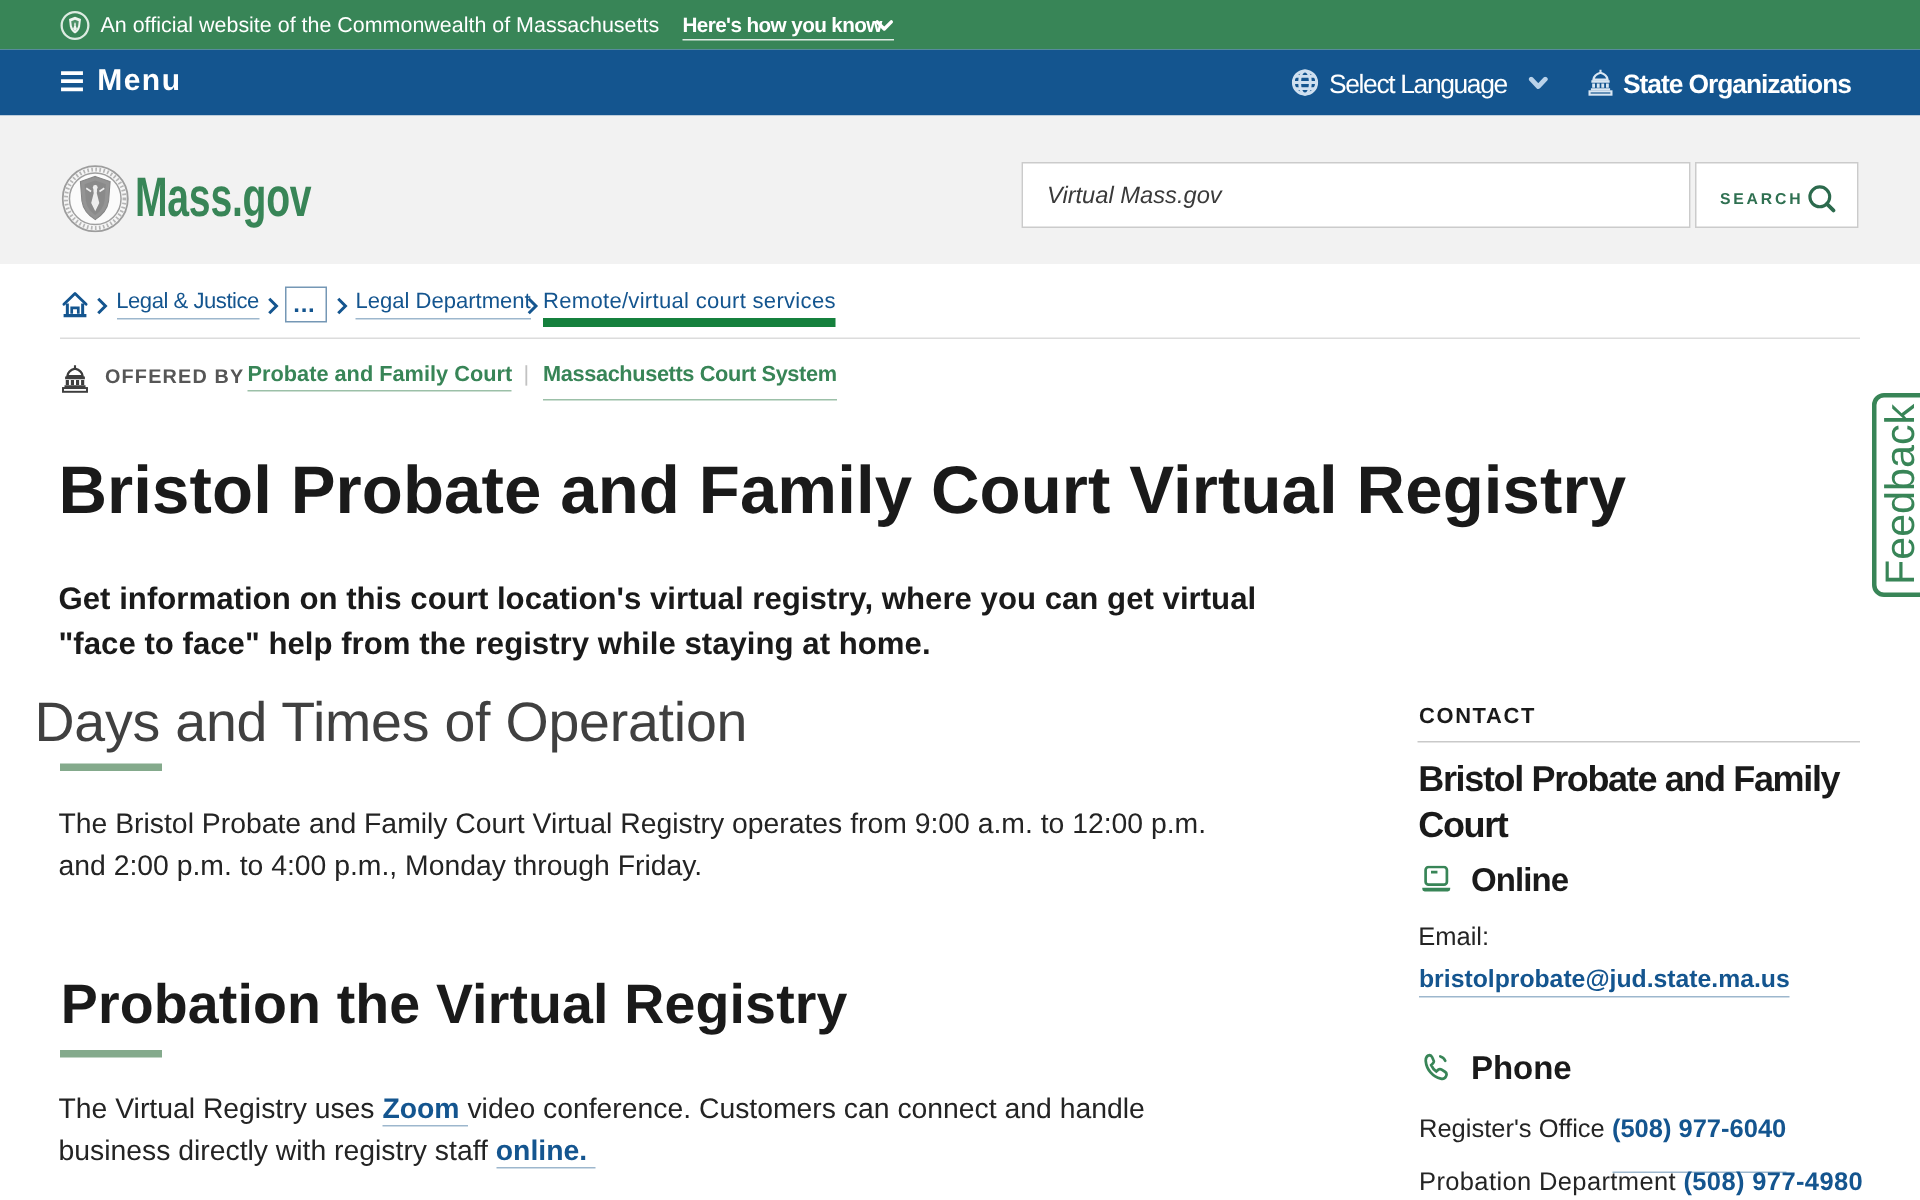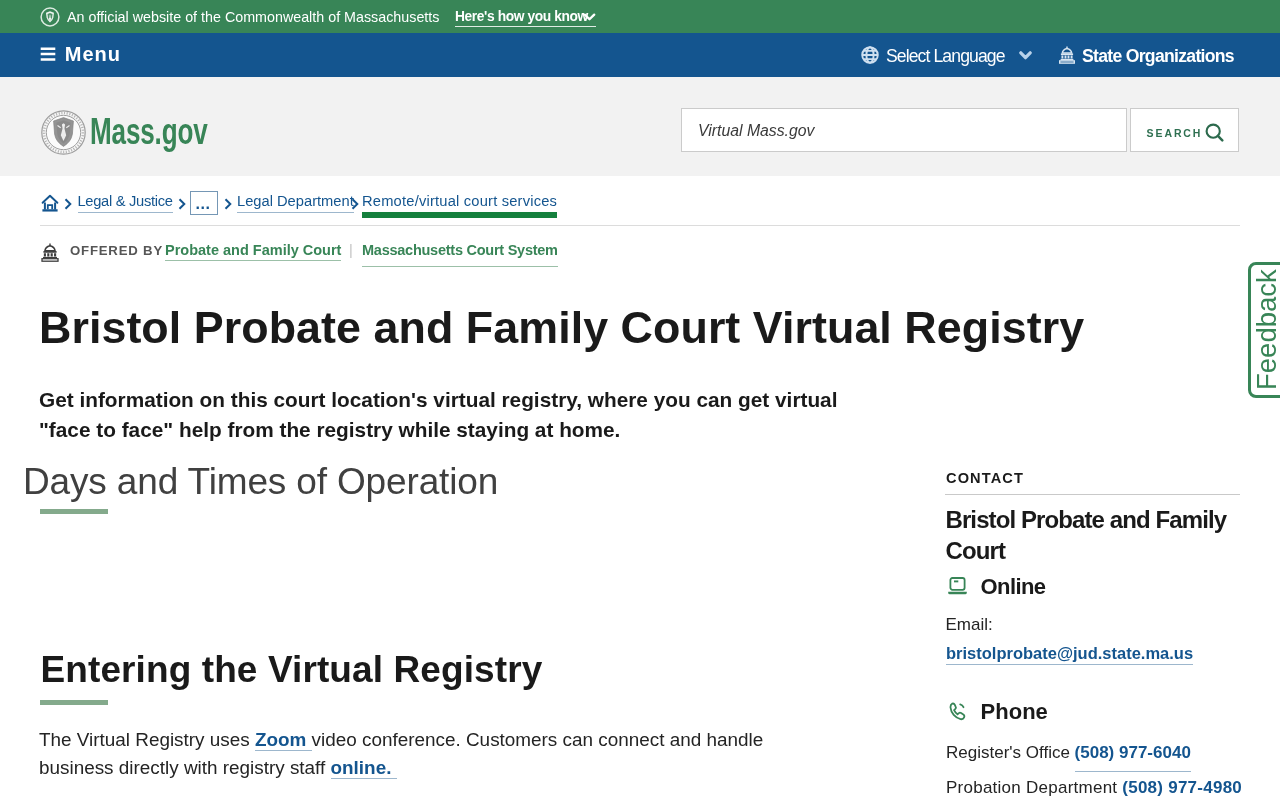--- a/index.html
+++ b/index.html
@@ -121,22 +121,23 @@
   <div class="abs nw" style="left:70px; top:244.4px; font-size:13.2px; font-weight:bold; letter-spacing:.8px; color:#565656;">OFFERED BY</div>
   <div class="abs nw" style="left:165px; top:243.4px; font-size:14.5px; font-weight:bold; color:#388557; border-bottom:1px solid #9cc0a8; padding-bottom:2.5px;">Probate and Family Court</div>
   <div class="abs nw" style="left:349px; top:243.4px; font-size:14.5px; color:#c2c2c2;">|</div>
   <div class="abs nw" style="left:362px; top:243.4px; font-size:14.5px; font-weight:bold; letter-spacing:-.25px; color:#388557; border-bottom:1px solid #9cc0a8; padding-bottom:8px;">Massachusetts Court System</div>
 
   <div class="abs nw" style="left:39px; top:305px; font-size:44.8px; font-weight:bold; letter-spacing:.06px; color:#1a1a1a;">Bristol Probate and Family Court Virtual Registry</div>
   <div class="abs" style="left:39px; top:369px; font-size:20.8px; font-weight:bold; color:#1a1a1a; line-height:29.6px;margin-top:16px;">Get information on this court location's virtual registry, where you can get virtual<br>"face to face" help from the registry while staying at home.</div>
 
   <div class="abs nw" style="left:23px; top:463px; font-size:37px; font-weight:normal; letter-spacing:-.15px; color:#404040;">Days and Times of Operation</div>
   <div class="abs" style="left:40px; top:509px; width:67.5px; height:5px; background:#84aa8c;"></div>
+  <div class="abs" style="left:39px; top:535.5px; font-size:18.9px; color:#242424; line-height:28.8px;">The Bristol Probate and Family Court Virtual Registry operates from 9:00 a.m. to 12:00 p.m.<br>and 2:00 p.m. to 4:00 p.m., Monday through Friday.</div>
 
-  <div class="abs nw" style="left:40.5px; top:651px; font-size:37px; font-weight:bold; letter-spacing:.1px; color:#1a1a1a;">Entering the Virtual Registry</div>
+  <div class="abs nw" style="left:40.5px; top:651px; font-size:37px; font-weight:bold; letter-spacing:.1px; color:#1a1a1a;">Probation the Virtual Registry</div>
   <div class="abs" style="left:40px; top:699.5px; width:67.5px; height:5px; background:#84aa8c;"></div>
   <div class="abs" style="left:39px; top:725.5px; font-size:18.9px; color:#242424; line-height:28.8px;">The Virtual Registry uses <a href="#x" style="color:#14558f; font-weight:bold; text-decoration:none; border-bottom:1px solid #9db7cd;">Zoom&nbsp;</a>video conference. Customers can connect and handle<br>business directly with registry staff <a href="#x" style="color:#14558f; font-weight:bold; text-decoration:none; border-bottom:1px solid #9db7cd;">online.&nbsp;</a></div>
 
   <div class="abs nw" style="left:946px; top:471.3px; font-size:14.6px; font-weight:bold; letter-spacing:1.1px; color:#1a1a1a;">CONTACT</div>
   <div class="abs" style="left:945px; top:493.5px; width:295px; height:1px; background:#c9c9c9;"></div>
   <div class="abs" style="left:945.5px; top:503.7px; font-size:24px; font-weight:bold; letter-spacing:-.9px; color:#1a1a1a; line-height:31.5px;">Bristol Probate and Family<br>Court</div>
   <svg class="abs" style="left:946.5px; top:577px;" width="21" height="19" viewBox="0 0 21 19">
       <g stroke="#388557" fill="none">
         <rect x="3.4" y="1" width="14.2" height="11.8" rx="2" stroke-width="1.8"></rect>
         <path d="M7 4.4 H11.3" stroke-width="1.9"></path>
@@ -146,19 +147,19 @@
   <div class="abs nw" style="left:980.6px; top:576.4px; font-size:22px; font-weight:bold; letter-spacing:-.6px; color:#1a1a1a;">Online</div>
   <div class="abs nw" style="left:945.5px; top:616px; font-size:17px; color:#242424;">Email:</div>
   <div class="abs nw" style="left:946px; top:645px; font-size:16.5px; font-weight:bold; color:#14558f; border-bottom:1px solid #9db7cd; padding-bottom:2.5px;">bristolprobate@jud.state.ma.us</div>
   <svg class="abs" style="left:947.5px; top:702px;" width="20" height="20" viewBox="0 0 20 20">
       <g fill="none" stroke="#388557" stroke-width="1.8" stroke-linecap="round">
         <path d="M4.1 1.7 Q5.9 1 6.7 2.7 L7.7 4.9 Q8.3 6.1 7.1 7.1 L6.1 8.1 Q7.3 10.7 9.5 12.3 L10.9 11.1 Q11.9 10.3 13.1 11.1 L15.3 12.5 Q16.9 13.5 16.1 15.3 Q15.1 17.7 12.5 17.1 Q8.5 16.1 5.7 12.9 Q2.9 9.7 2.5 5.5 Q2.3 2.7 4.1 1.7 Z"></path>
         <path d="M12.2 2.3 Q14.5 2.9 15.5 5.2"></path>
       </g>
     </svg>
   <div class="abs nw" style="left:980.6px; top:701px; font-size:22px; font-weight:bold; color:#1a1a1a;">Phone</div>
-  <div class="abs nw" style="left:946px; top:743.6px; font-size:17px; color:#242424;">Register's Office <a href="#x" style="color:#14558f; font-weight:bold; text-decoration:none; border-bottom:1px solid #9db7cd; padding-bottom:9px;">(508) 977-6040</a></div>
+  <div class="abs nw" style="left:946px; top:743.6px; font-size:17px; color:#242424;">Register's Office <a href="#x" style="color:#14558f; font-weight:bold; text-decoration:none; border-bottom:1px solid #9db7cd; padding-bottom:19px;">(508) 977-6040</a></div>
   <div class="abs nw" style="left:946px; top:778.7px; font-size:17px; letter-spacing:.25px; color:#242424;">Probation Department <a href="#x" style="color:#14558f; font-weight:bold; text-decoration:none; border-bottom:1px solid #9db7cd; padding-bottom:4px;">(508) 977-4980</a></div>
 
   <div class="abs" style="left:1248px; top:261.7px; width:42px; height:136.5px; background:#fff; border:3px solid #388557; border-radius:8px 0 0 8px; overflow:hidden;"></div>
   <div class="abs nw" style="left:1253px; top:270px; width:32px; height:120px;"><span style="display:inline-block; transform:rotate(-90deg) translate(-120px,0); transform-origin:0 0; font-size:27.5px; color:#388557;">Feedback</span></div>
 
 </div>
 
 </body></html>

